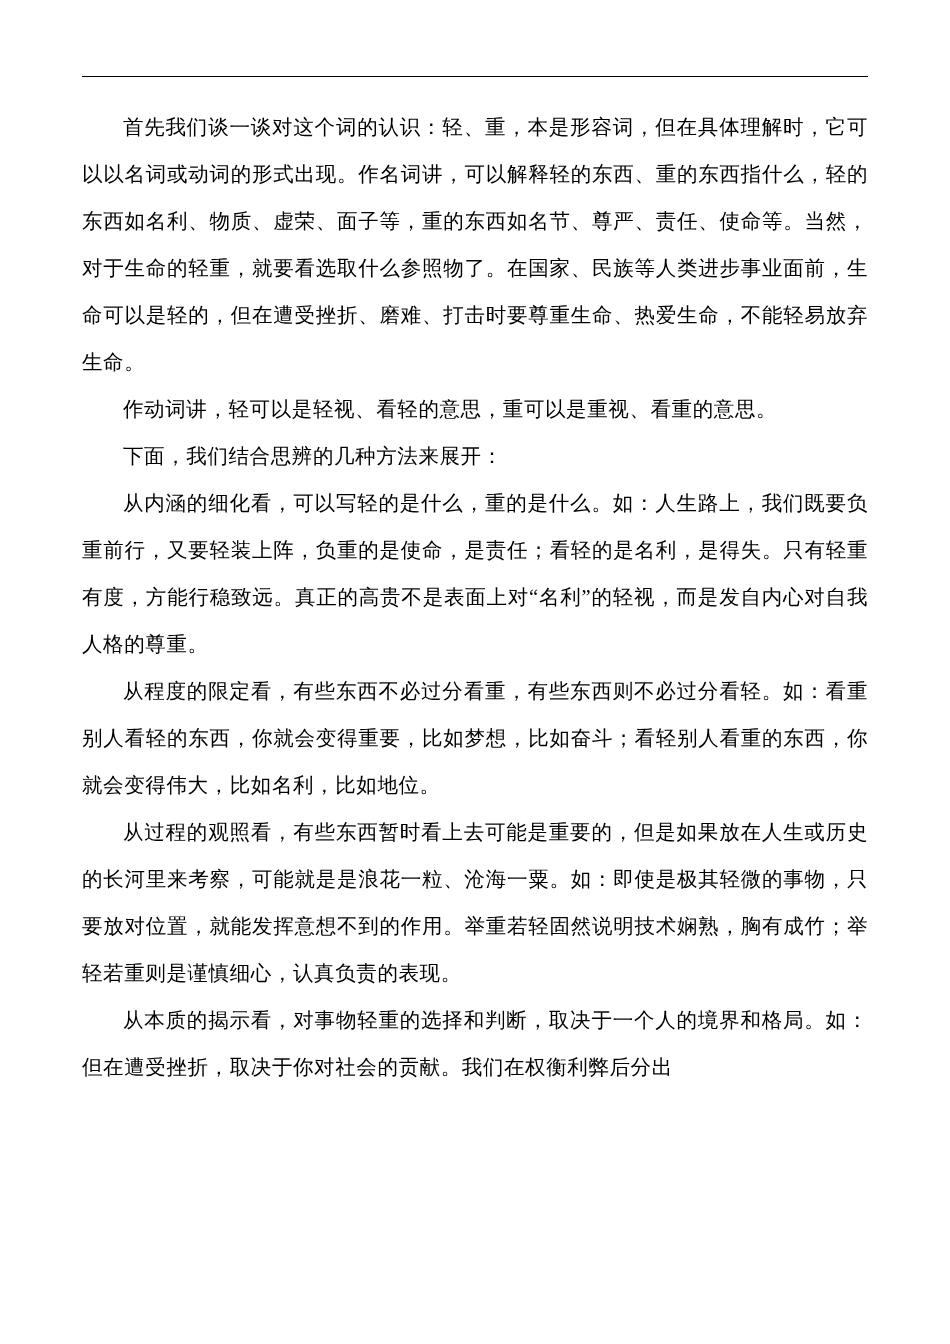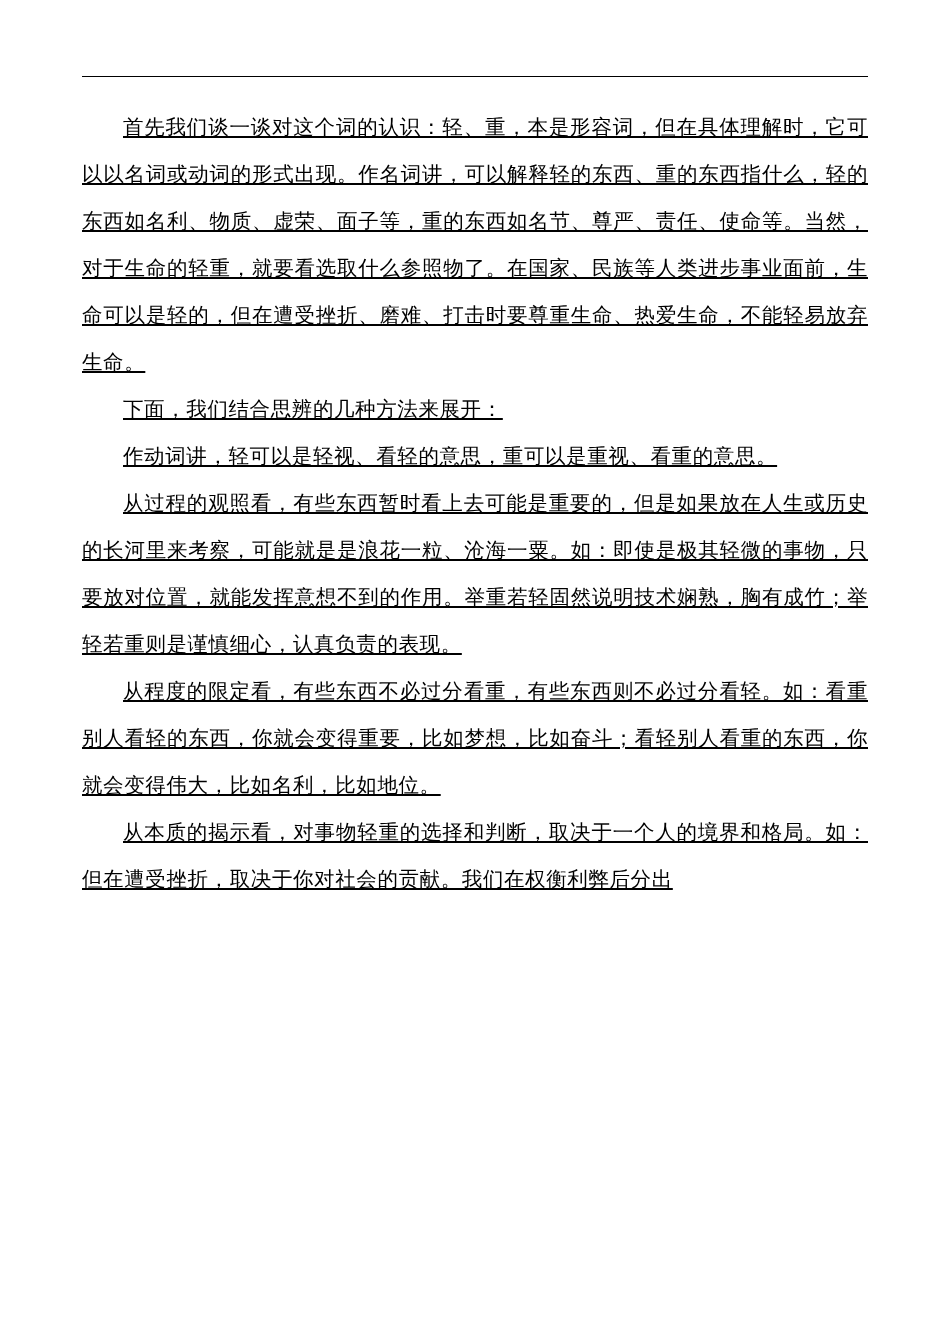--- a/index.html
+++ b/index.html
@@ -27,21 +27,20 @@
     top: 76px;
     width: 786px;
     height: 0;
     border-top: 1.5px solid #000000;
   }
   .content {
     position: absolute;
     left: 82px;
     top: 104px;
     width: 786px;
-    text-decoration: underline;
   }
   p.para {
     margin: 0;
     font-size: 20.5px;
     line-height: 47px;
     text-align: justify;
     text-justify: inter-ideograph;
     text-indent: 2em;
     letter-spacing: 0.6px;
     font-family: "Liberation Serif", "DejaVu Serif", serif;
@@ -52,20 +51,21 @@
 </style>
 </head>
 <body>
 
 <div class="page">
 
   <div class="header-rule"></div>
 
   <div class="content">
     <p class="para last-line-left">首先我们谈一谈对这个词的认识：轻、重，本是形容词，但在具体理解时，它可以以名词或动词的形式出现。作名词讲，可以解释轻的东西、重的东西指什么，轻的东西如名利、物质、虚荣、面子等，重的东西如名节、尊严、责任、使命等。当然，对于生命的轻重，就要看选取什么参照物了。在国家、民族等人类进步事业面前，生命可以是轻的，但在遭受挫折、磨难、打击时要尊重生命、热爱生命，不能轻易放弃生命。</p>
+    <p class="para last-line-left">作动词讲，轻可以是轻视、看轻的意思，重可以是重视、看重的意思。</p>
     <p class="para last-line-left">下面，我们结合思辨的几种方法来展开：</p>
-    <p class="para last-line-left">作动词讲，轻可以是轻视、看轻的意思，重可以是重视、看重的意思。</p>
+    <p class="para last-line-left">从内涵的细化看，可以写轻的是什么，重的是什么。如：人生路上，我们既要负重前行，又要轻装上阵，负重的是使命，是责任；看轻的是名利，是得失。只有轻重有度，方能行稳致远。真正的高贵不是表面上对“名利”的轻视，而是发自内心对自我人格的尊重。</p>
+    <p class="para last-line-left">从程度的限定看，有些东西不必过分看重，有些东西则不必过分看轻。如：看重别人看轻的东西，你就会变得重要，比如梦想，比如奋斗；看轻别人看重的东西，你就会变得伟大，比如名利，比如地位。</p>
     <p class="para last-line-left">从过程的观照看，有些东西暂时看上去可能是重要的，但是如果放在人生或历史的长河里来考察，可能就是是浪花一粒、沧海一粟。如：即使是极其轻微的事物，只要放对位置，就能发挥意想不到的作用。举重若轻固然说明技术娴熟，胸有成竹；举轻若重则是谨慎细心，认真负责的表现。</p>
-    <p class="para last-line-left">从程度的限定看，有些东西不必过分看重，有些东西则不必过分看轻。如：看重别人看轻的东西，你就会变得重要，比如梦想，比如奋斗；看轻别人看重的东西，你就会变得伟大，比如名利，比如地位。</p>
     <p class="para last-line-left">从本质的揭示看，对事物轻重的选择和判断，取决于一个人的境界和格局。如：但在遭受挫折，取决于你对社会的贡献。我们在权衡利弊后分出</p>
   </div>
 
 </div>
 
 </body></html>

